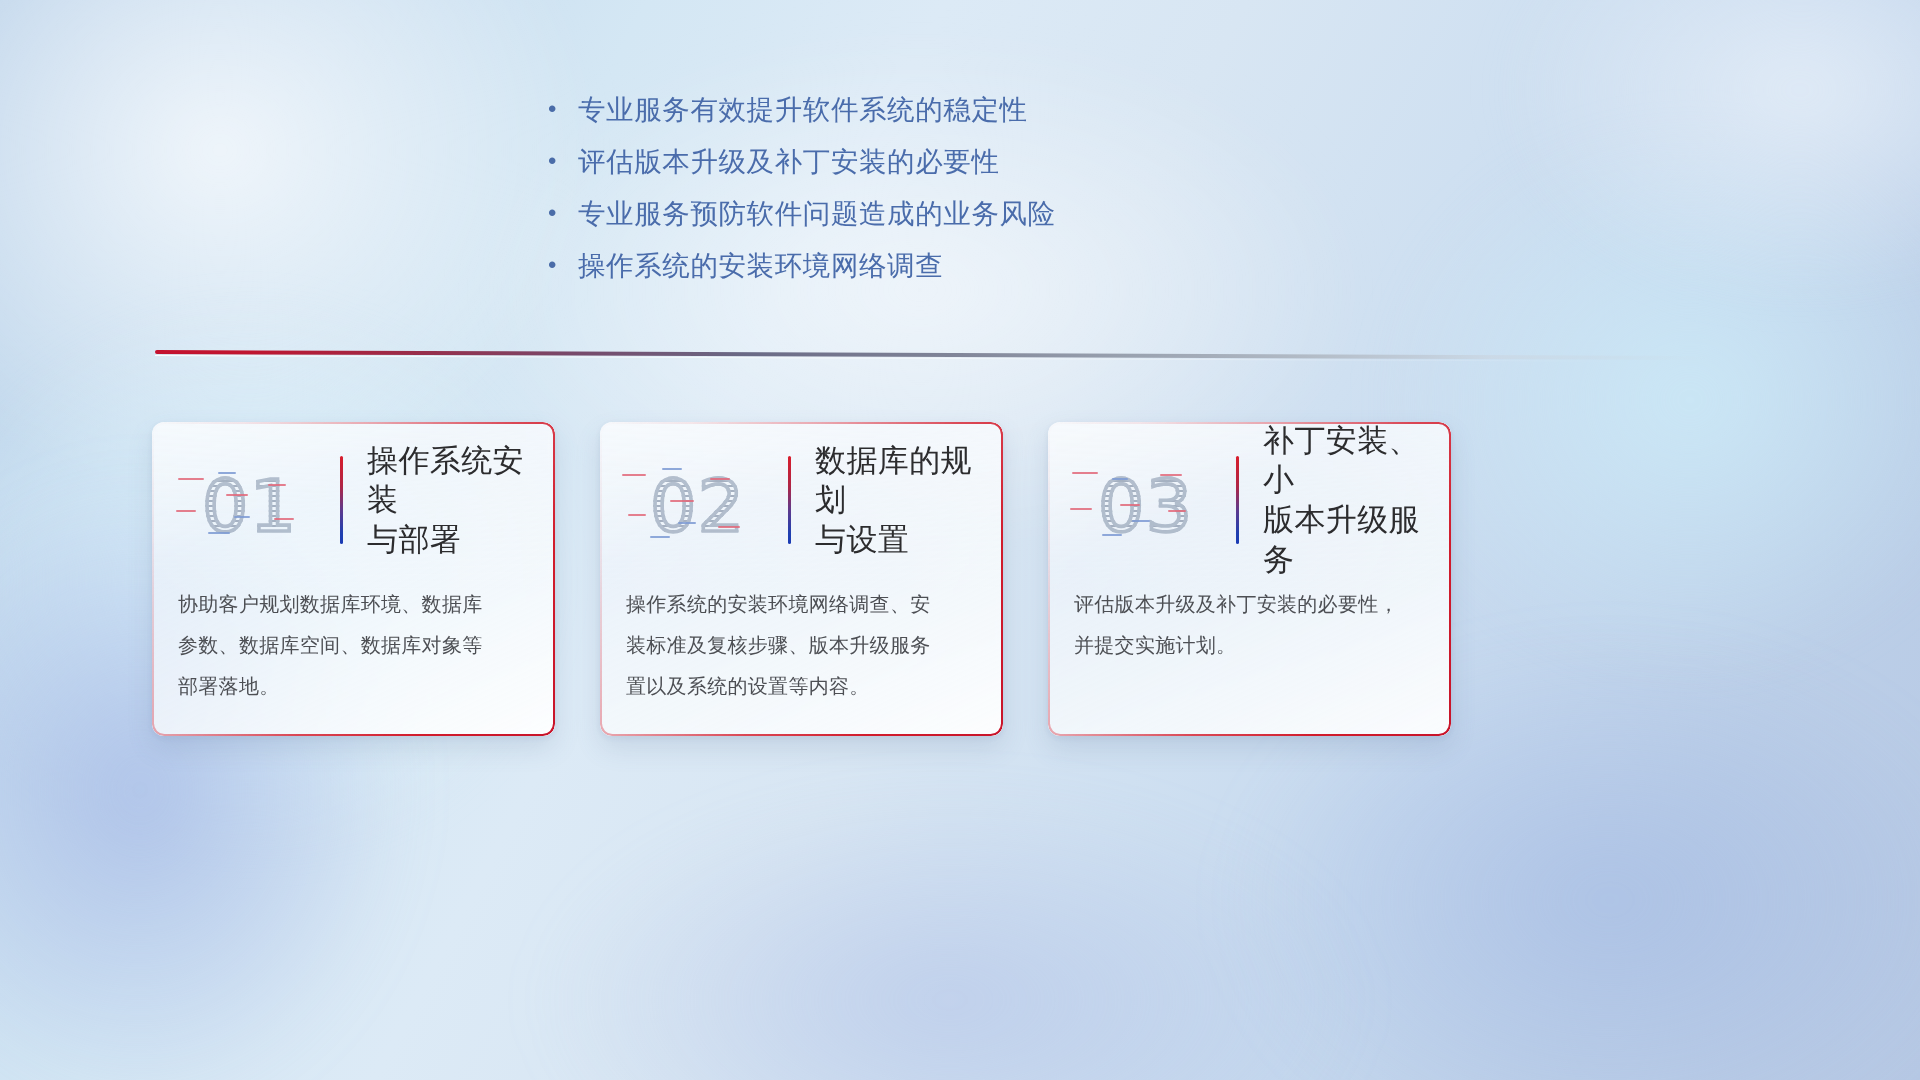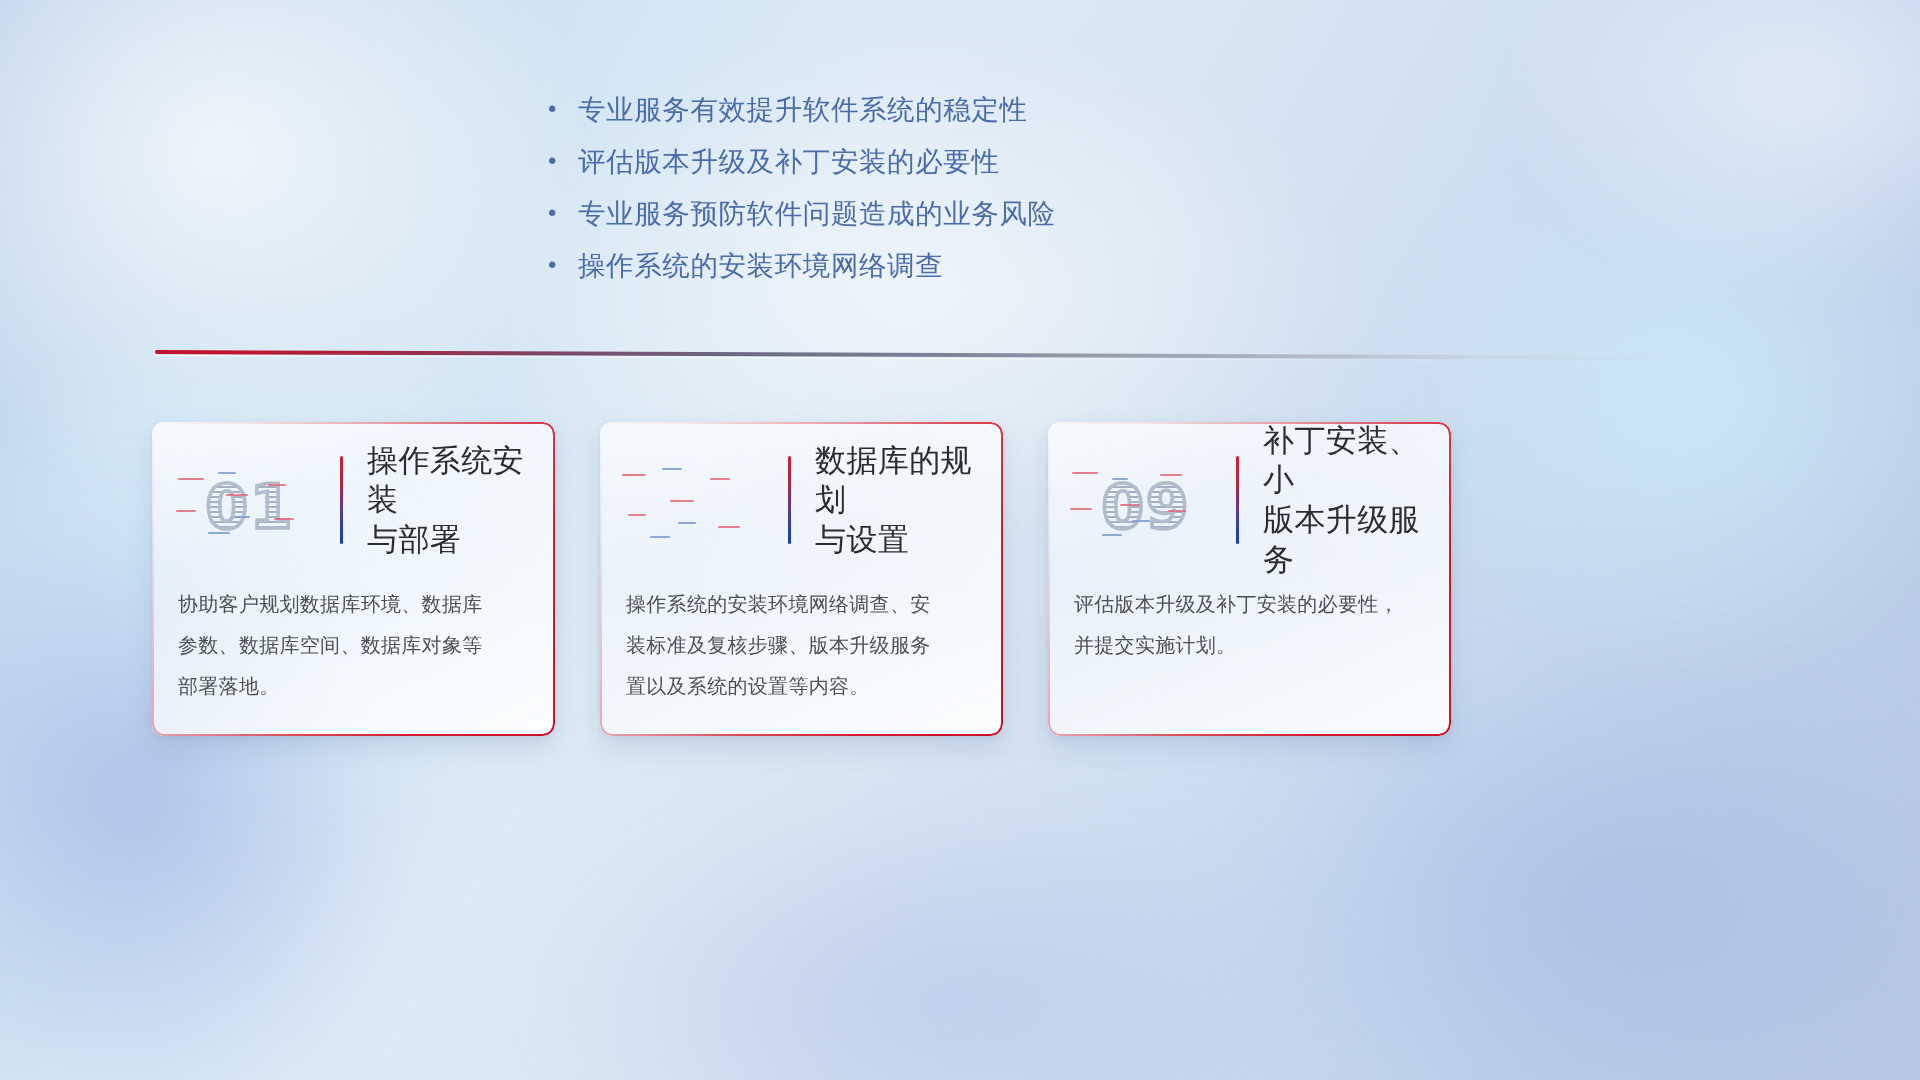--- a/index.html
+++ b/index.html
@@ -229,22 +229,22 @@
     width: 152px;
     flex: 0 0 152px;
     margin-left: 22px;
     height: 104px;
     display: flex;
     align-items: center;
     justify-content: center;
   }
   .card-num span {
     font-family: "DejaVu Sans", sans-serif;
-    font-size: 61px;
-    font-weight: bold;
+    font-size: 72px;
+    font-weight: normal;
     letter-spacing: 2px;
     line-height: 1;
     color: transparent;
     -webkit-text-stroke: 3.6px #8c9bb0;
     background-image: repeating-linear-gradient(
       180deg,
       rgba(110,126,150,0.92) 0px,
       rgba(110,126,150,0.92) 2px,
       rgba(255,255,255,0) 2px,
       rgba(255,255,255,0) 5px);
@@ -362,20 +362,21 @@
       <div class="card-body">协助客户规划数据库环境、数据库
 参数、数据库空间、数据库对象等
 部署落地。</div>
     </div>
 
     <div class="card">
       <div class="card-gloss"></div>
       <div class="card-frame"></div>
       <div class="card-head">
         <div class="card-num">
+          <span>02</span>
           <div class="num-ticks">
             <i class="t-red" style="left:0px;  top:26px; width:24px;"></i>
             <i class="t-blue" style="left:40px; top:20px; width:20px;"></i>
             <i class="t-red" style="left:48px; top:52px; width:24px;"></i>
             <i class="t-red" style="left:6px;  top:66px; width:18px;"></i>
             <i class="t-blue" style="left:56px; top:74px; width:18px;"></i>
             <i class="t-red" style="left:88px; top:30px; width:20px;"></i>
             <i class="t-red" style="left:96px; top:78px; width:22px;"></i>
             <i class="t-blue" style="left:28px; top:88px; width:20px;"></i>
           </div>
@@ -387,21 +388,21 @@
       <div class="card-body">操作系统的安装环境网络调查、安
 装标准及复核步骤、版本升级服务
 置以及系统的设置等内容。</div>
     </div>
 
     <div class="card">
       <div class="card-gloss"></div>
       <div class="card-frame"></div>
       <div class="card-head">
         <div class="card-num">
-          <span>09</span>
+          <span>03</span>
           <div class="num-ticks">
             <i class="t-red" style="left:2px;  top:24px; width:26px;"></i>
             <i class="t-blue" style="left:42px; top:30px; width:16px;"></i>
             <i class="t-red" style="left:50px; top:56px; width:20px;"></i>
             <i class="t-red" style="left:0px;  top:60px; width:22px;"></i>
             <i class="t-blue" style="left:62px; top:72px; width:18px;"></i>
             <i class="t-red" style="left:90px; top:26px; width:22px;"></i>
             <i class="t-red" style="left:98px; top:62px; width:18px;"></i>
             <i class="t-blue" style="left:32px; top:86px; width:20px;"></i>
           </div>

